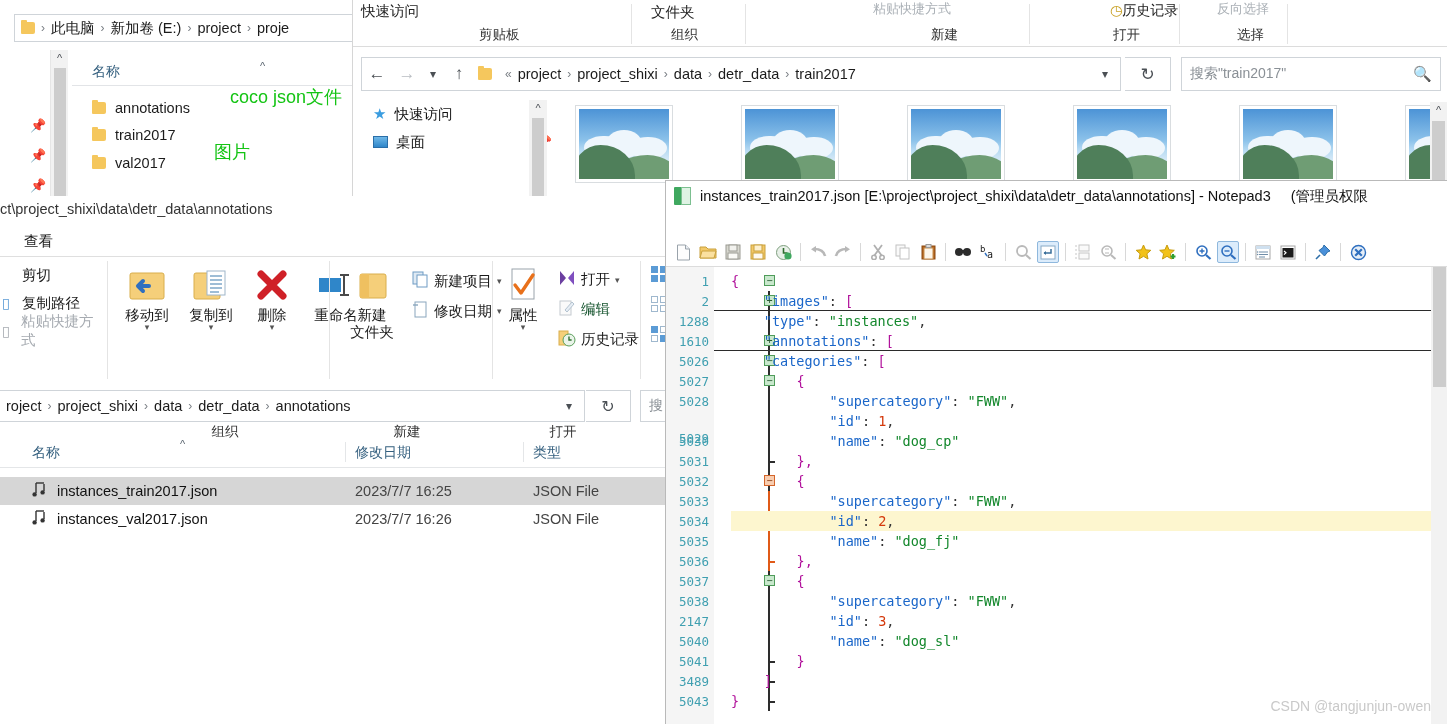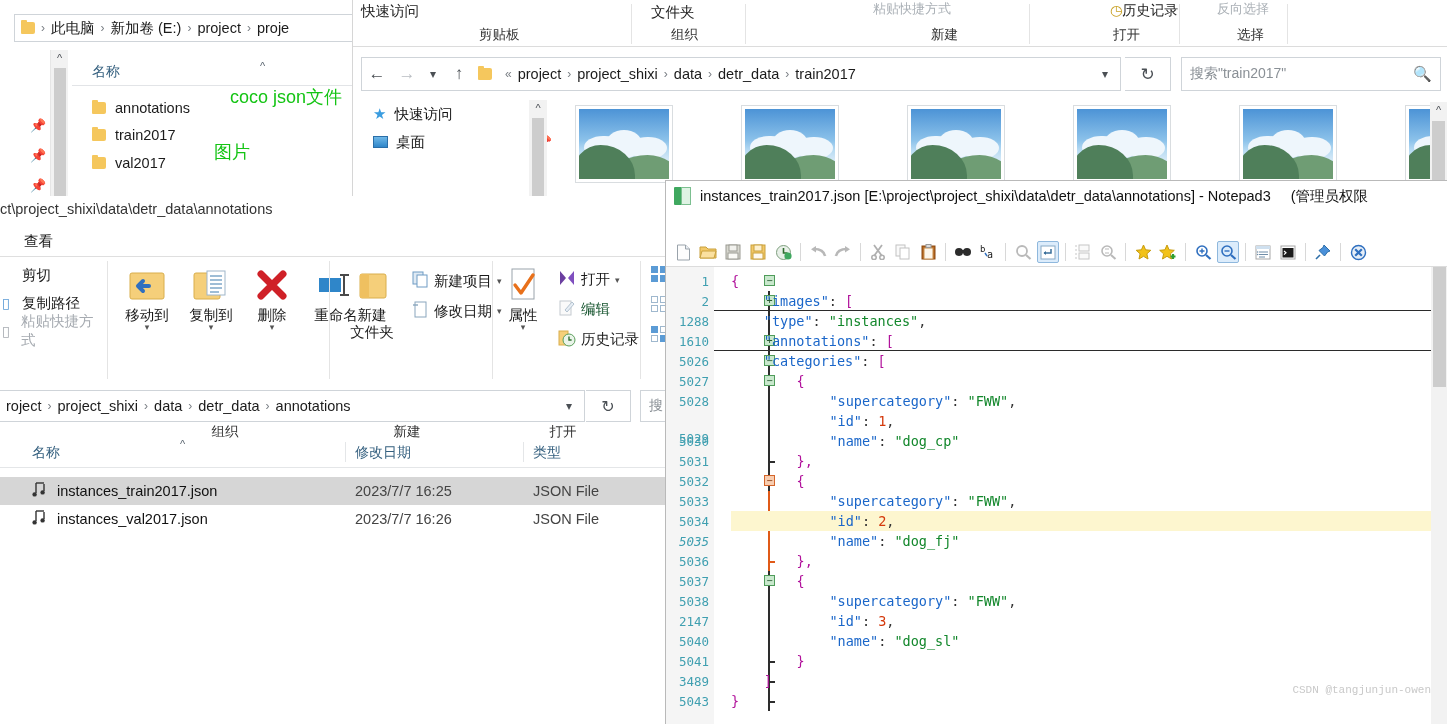--- a/index.html
+++ b/index.html
@@ -167,22 +167,22 @@
   .hidden-rule { position: absolute; height: 1px; background: #2b2b2b; }
 
   #win4 .escroll { position: absolute; left: 765px; top: 86px; width: 17px; height: 458px; background: #f2f2f2; }
   #win4 .escroll .thumb { position: absolute; left: 2px; top: 0px; width: 13px; height: 120px; background: #cdcdcd; }
 
   
   .farscroll { position: absolute; left: 1430px; top: 102px; width: 17px; height: 94px; background: #f2f2f2; }
   .farscroll .up { text-align: center; font-size: 11px; color: #4d5157; line-height: 17px; }
   .farscroll .thumb { position: absolute; left: 2px; top: 19px; width: 13px; height: 70px; background: #cdcdcd; }
 
-  .watermark { position: absolute; right: 16px; bottom: 28px; font-size: 11px; color: #c9c9c9;
-               font-family: Liberation Mono, monospace; }
+  .watermark { position: absolute; right: 16px; bottom: 10px; font-size: 14px; color: #c9c9c9;
+               font-family: Liberation Sans, sans-serif; }
 </style>
 </head>
 <body>
 
 <div id="root">
 
   <div id="win1">
     <div class="addrbar">
       <span class="folder-ic"></span>
       <span class="crumb-sep">›</span>
@@ -783,21 +783,21 @@
           <div class="lnum" style="top: 67px;">1610</div>
           <div class="lnum" style="top: 87px;">5026</div>
           <div class="lnum" style="top: 107px;">5027</div>
           <div class="lnum" style="top: 127px;">5028</div>
           <div class="lnum" style="top: 164px;">5029</div>
           <div class="lnum" style="top: 167px;">5030</div>
           <div class="lnum" style="top: 187px;">5031</div>
           <div class="lnum" style="top: 207px;">5032</div>
           <div class="lnum" style="top: 227px;">5033</div>
           <div class="lnum" style="top: 247px;">5034</div>
-          <div class="lnum" style="top: 267px; font-style: italic;">5035</div>
+          <div class="lnum" style="top: 267px;">5035</div>
           <div class="lnum" style="top: 287px;">5036</div>
           <div class="lnum" style="top: 307px;">5037</div>
           <div class="lnum" style="top: 327px;">5038</div>
           <div class="lnum" style="top: 347px;">2147</div>
           <div class="lnum" style="top: 367px;">5040</div>
           <div class="lnum" style="top: 387px;">5041</div>
           <div class="lnum" style="top: 407px;">3489</div>
           <div class="lnum" style="top: 427px;">5043</div>
         </div>
       <div class="foldcol">

